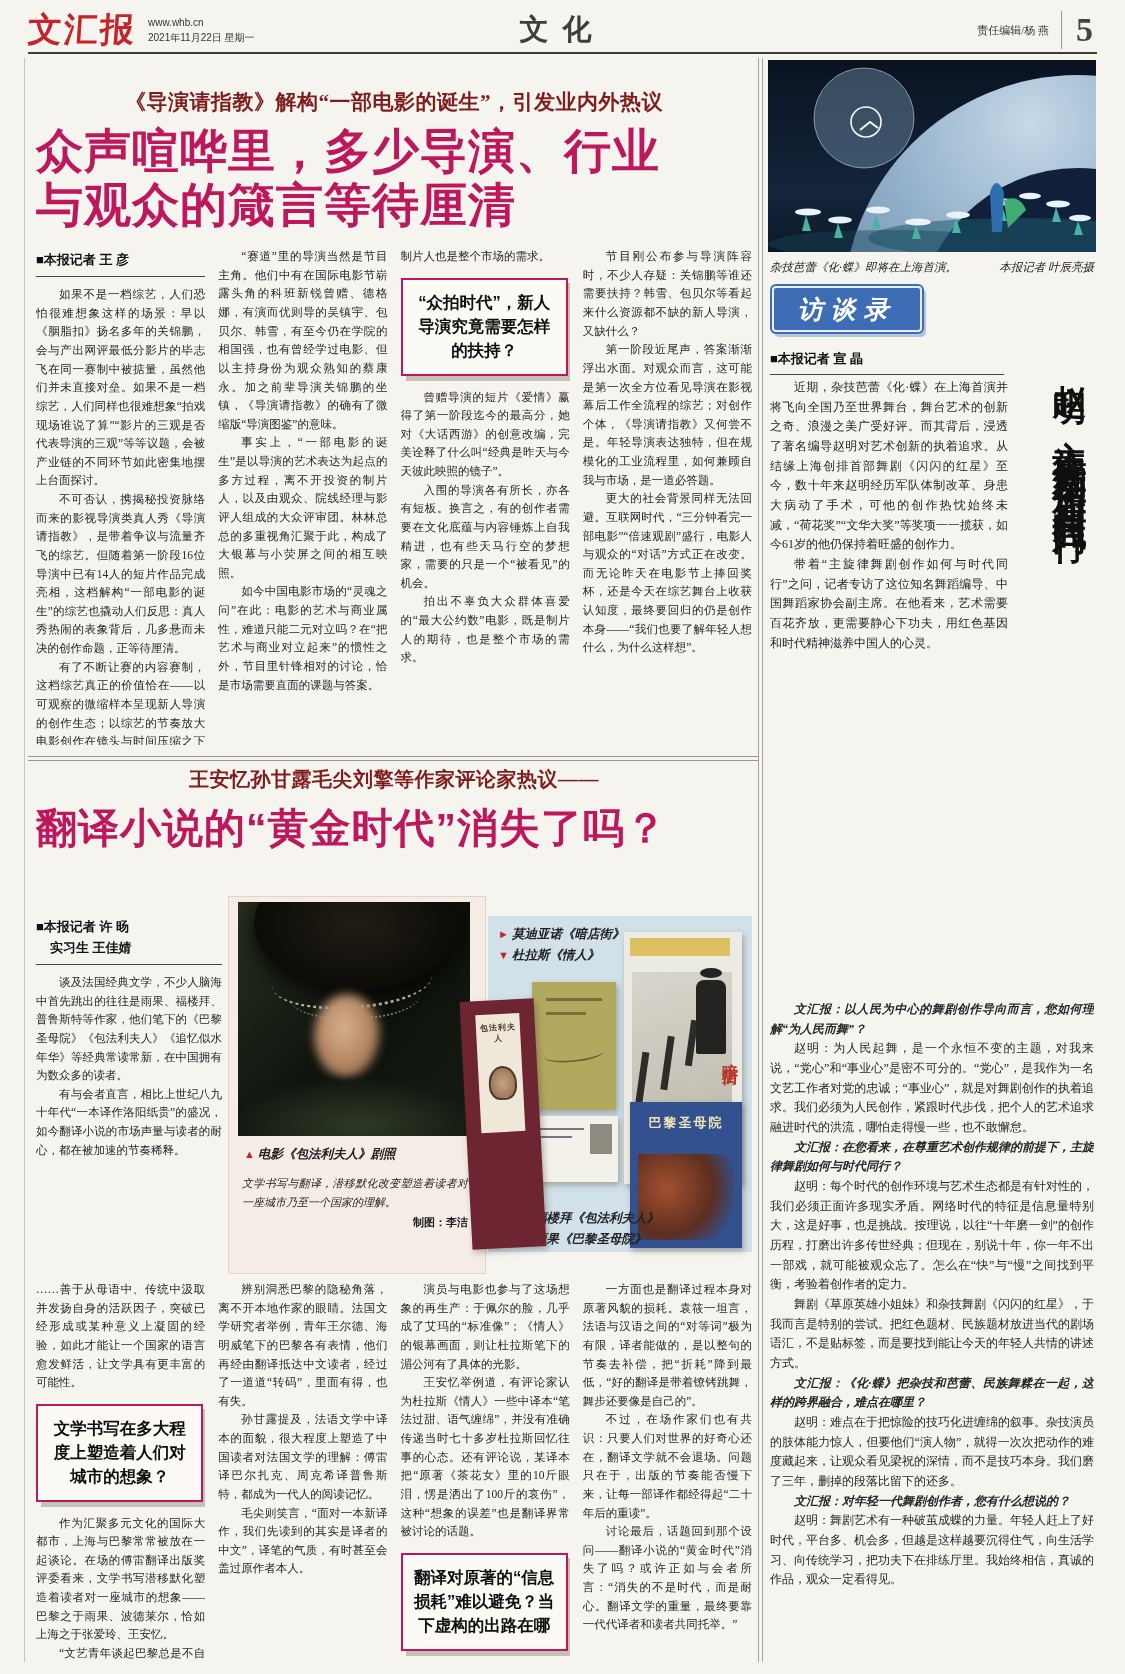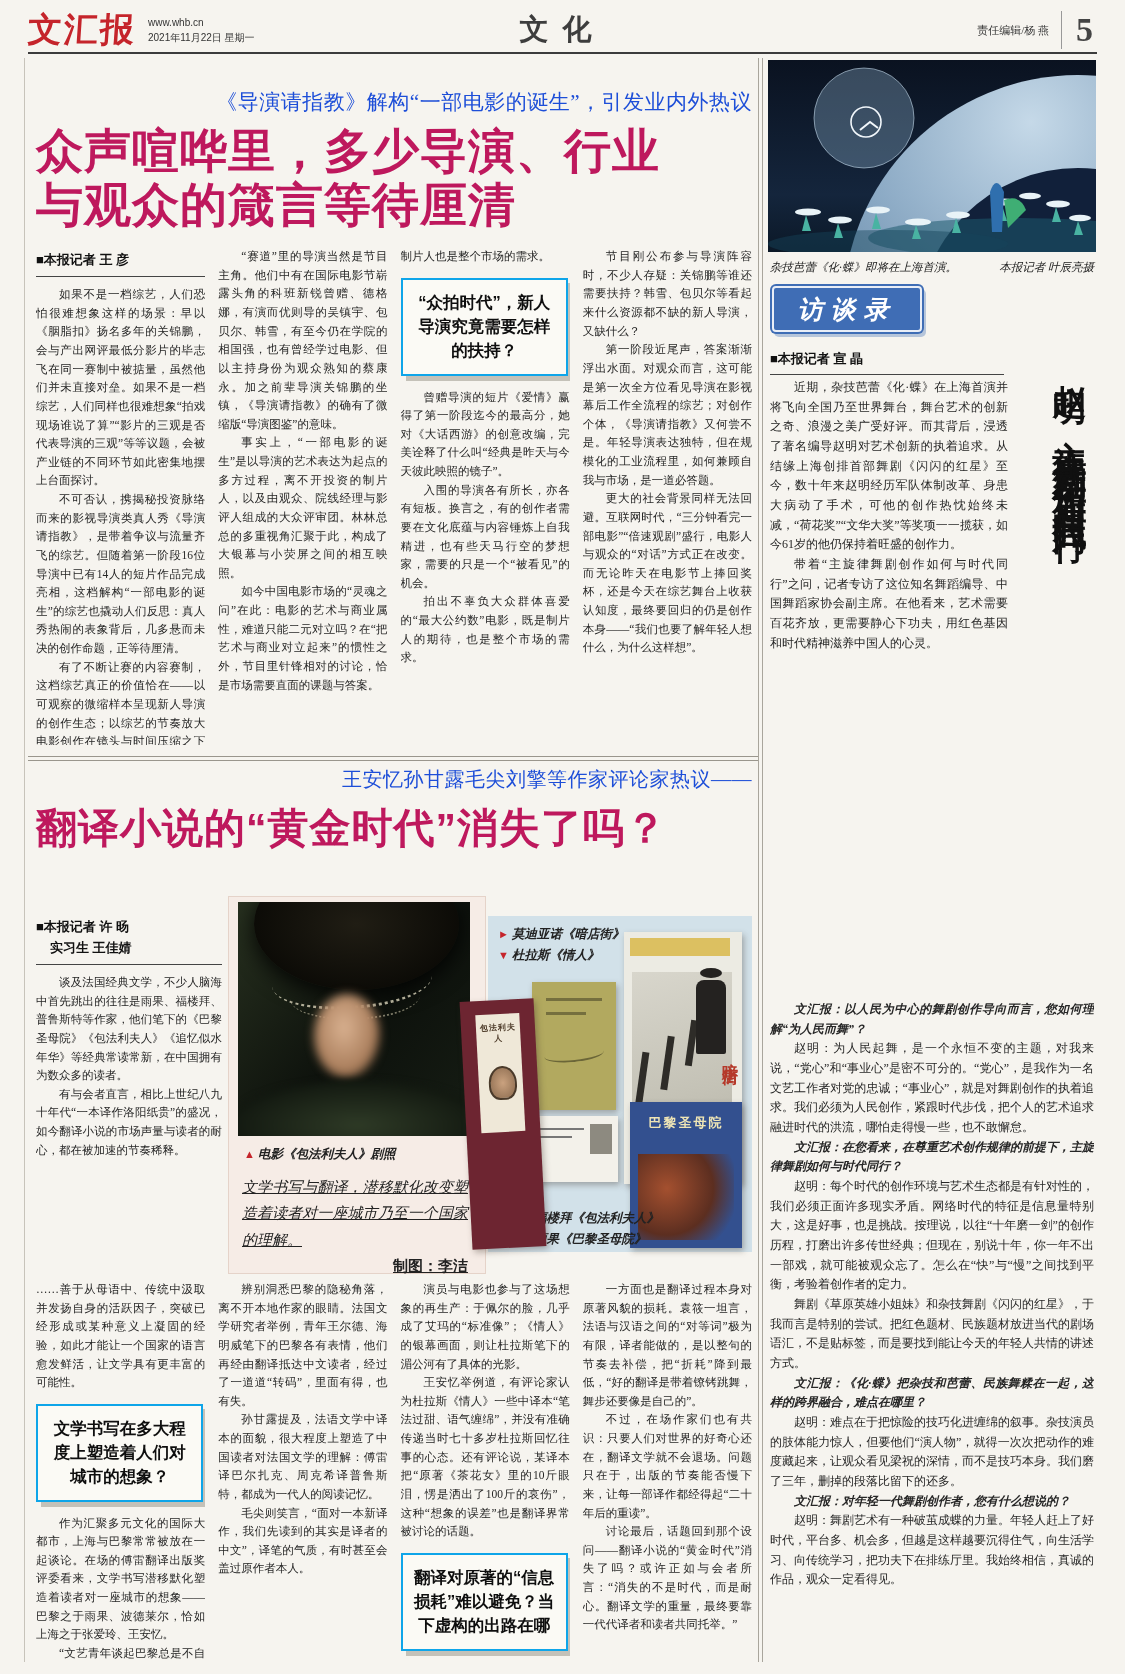--- a/index.html
+++ b/index.html
@@ -17,24 +17,24 @@
   .hpage{font-size:34px;color:#444;border-left:1px solid #999;padding:0 4px 0 14px;font-weight:bold;}
   .leftrule{position:absolute;left:24px;top:58px;bottom:12px;border-left:1px solid #c7c3ba;}
   .vdiv{position:absolute;left:758px;top:58px;height:1604px;width:3px;
         border-left:1px solid #a9a59c;border-right:1px solid #a9a59c;}
   
   .para{margin:0;text-indent:2em;text-align:justify;}
   .noind{text-indent:0;}
   .body{font-size:11.5px;line-height:1.62;color:#262626;}
   .byline{font-family:"Liberation Sans",sans-serif;font-weight:bold;font-size:13px;color:#111;
           border-bottom:1.5px solid #444;padding:2px 0 6px;margin-bottom:8px;}
-  .pullbox{border:2px solid #0ea5e9;background:#fbfaf5;box-shadow:5px 5px 0 #c4c1b8;
+  .pullbox{border:2px solid #be185d;background:#fbfaf5;box-shadow:5px 5px 0 #c4c1b8;
            padding:11px 8px;font-family:"Liberation Sans",sans-serif;font-weight:bold;font-size:16.5px;
            line-height:1.45;text-align:center;color:#0e0e0e;margin:12px 2px 12px 0;}
-  .kicker{font-weight:normal;font-size:21px;text-align:right;color:#1d4ed8;letter-spacing:.5px;}
+  .kicker{font-weight:bold;font-size:21px;text-align:center;color:#7f1d1d;letter-spacing:.5px;}
   .bighead{font-family:"Liberation Sans",sans-serif;font-weight:900;color:#be185d;text-align:left;}
   
   .a1{position:absolute;left:36px;top:62px;width:716px;height:694px;}
   .a1 .kicker{margin-top:26px;}
   .a1 .bighead{font-size:47px;line-height:1.14;margin-top:8px;letter-spacing:1px;}
   .a1cols{display:flex;gap:13px;margin-top:16px;height:498px;overflow:hidden;}
   .a1cols .col{flex:1;overflow:hidden;}
   
   .sep2{position:absolute;left:28px;top:756px;width:730px;height:3px;
         border-top:1px solid #9a968d;border-bottom:1px solid #9a968d;}
@@ -53,22 +53,22 @@
   .still .pearls{position:absolute;left:34px;top:52px;width:160px;height:52px;border-radius:50%;
          border-bottom:3px dotted #d9d3ba;transform:rotate(-4deg);opacity:.8;}
   .still .pearls2{position:absolute;left:52px;top:72px;width:130px;height:44px;border-radius:50%;
          border-bottom:2px dotted #c9c2a6;transform:rotate(-2deg);opacity:.6;}
   .still .face{position:absolute;left:76px;top:92px;width:66px;height:84px;border-radius:50%;
          background:radial-gradient(ellipse at 45% 40%,#d9b190 0%,#a67a58 65%,rgba(0,0,0,0) 78%);
          filter:blur(5px);}
   .still .gown{position:absolute;left:-10px;bottom:-34px;width:260px;height:90px;border-radius:50%;
          background:radial-gradient(#2e3a26,#121810 70%);filter:blur(3px);}
   .capline{position:absolute;left:12px;top:244px;font-size:12.5px;font-weight:bold;font-style:italic;}
-  .cappara{position:absolute;left:10px;top:272px;width:226px;font-size:15px;line-height:1.75;
-           font-style:italic;text-align:justify;text-decoration:underline;}
+  .cappara{position:absolute;left:10px;top:272px;width:226px;font-size:11px;line-height:1.75;
+           font-style:italic;text-align:justify;}
   .capcredit{text-align:right;font-weight:bold;font-style:normal;}
   .arw{color:#c5242b;font-style:normal;font-size:11px;margin-right:3px;}
   .lbl{font-size:12.5px;font-weight:bold;font-style:italic;line-height:1.7;white-space:nowrap;}
   .lbl-top{position:absolute;left:266px;top:22px;}
   .lbl-bot{position:absolute;left:288px;top:306px;}
   .bk{position:absolute;box-shadow:2px 3px 6px rgba(60,50,40,.35);}
   .bk-qr{left:300px;top:80px;width:84px;height:128px;background:#b2a95f;}
   .bk-qr .tl{position:absolute;left:14px;top:16px;width:56px;height:3px;background:#55502c;opacity:.65;}
   .bk-qr .tl2{top:30px;width:40px;}
   .bk-qr .sig{position:absolute;left:12px;top:64px;width:60px;height:14px;border-bottom:2px solid #4e4a28;

